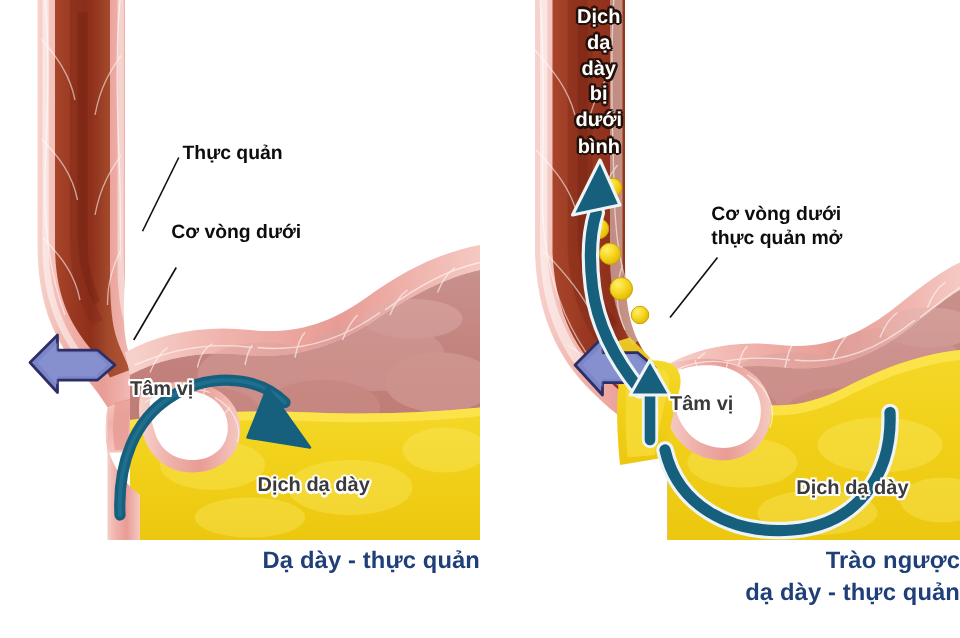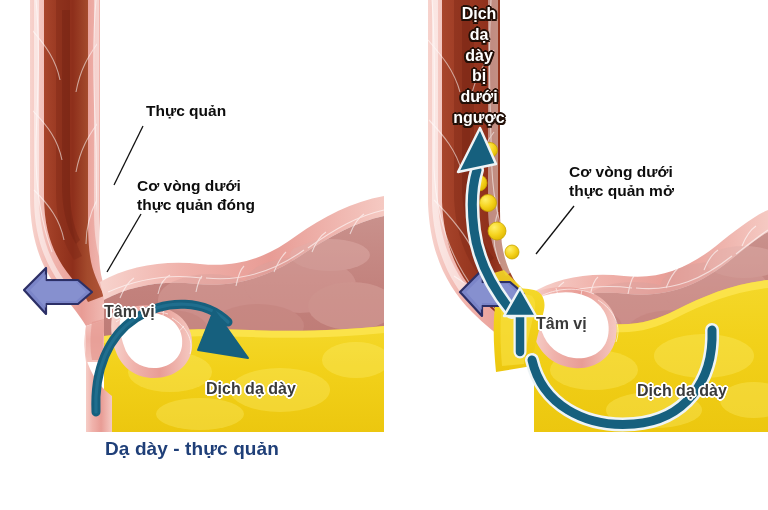--- a/index.html
+++ b/index.html
@@ -27,21 +27,21 @@
     position: absolute;
     top: 0; left: 0;
     width: 384px; height: 432px;
   }
   .panel-art svg { display: block; width: 384px; height: 432px; }
 
   .caption {
     position: absolute;
     left: 0; right: 0;
     top: 436px;
-    text-align: center;
+    text-align: right;
     color: #1f3f78;
     font-weight: bold;
     font-size: 19px;
     line-height: 1.35;
     letter-spacing: 0.1px;
   }
   .caption .cap-line { display: block; }
 
   
   .callout {
@@ -279,27 +279,26 @@
                    C 94 370 108 336 136 318
                    C 166 298 206 300 228 322" fill="none" stroke="#16607e" stroke-width="9" stroke-linecap="round"></path>
           <path d="M 96 412
                    C 94 370 108 336 136 318
                    C 166 298 206 300 228 322" fill="none" stroke="#2a7a9a" stroke-width="3.2" stroke-linecap="round" opacity="0.55"></path>
           <path d="M 214 310 L 248 358 L 198 350 Z" fill="#16607e" stroke="#16607e" stroke-width="2" stroke-linejoin="round"></path>
         </g>
       </svg>
     </div>
 
-    <div class="callout" style="left:146px; top:101px;">
+    <div class="callout" style="left:146px; top:113px;">
       <span class="cl">Thực quản</span>
     </div>
 
     <div class="callout" style="left:137px; top:176px;">
       <span class="cl">Cơ vòng dưới</span>
-      <span class="cl">thực quản đóng</span>
     </div>
 
     <svg style="position:absolute; left:0; top:0; width:384px; height:432px; pointer-events:none;" viewBox="0 0 384 432">
       <path d="M 143 126 L 114 185" stroke="#111" stroke-width="1.3" fill="none"></path>
       <path d="M 141 214 L 107 272" stroke="#111" stroke-width="1.3" fill="none"></path>
     </svg>
 
     <div class="artlabel" style="left:104px; top:303px;">Tâm vị</div>
 
     <div class="artlabel" style="left:206px; top:380px;">Dịch dạ dày</div>
@@ -529,31 +528,35 @@
         </g>
       </svg>
     </div>
 
     <div class="tube-label" style="left:53px; top:4px; width:60px;margin-left:12px;">
       <span class="tl">Dịch</span>
       <span class="tl">dạ</span>
       <span class="tl">dày</span>
       <span class="tl">bị</span>
       <span class="tl">dưới</span>
-      <span class="tl">ngược</span>
+      <span class="tl">bình</span>
     </div>
 
     <div class="callout" style="left:185px; top:162px;">
       <span class="cl">Cơ vòng dưới</span>
       <span class="cl">thực quản mở</span>
     </div>
 
     <svg style="position:absolute; left:0; top:0; width:384px; height:432px; pointer-events:none;" viewBox="0 0 384 432">
       <path d="M 190 206 L 152 254" stroke="#111" stroke-width="1.3" fill="none"></path>
     </svg>
 
     <div class="artlabel" style="left:152px; top:315px;">Tâm vị</div>
 
     <div class="artlabel" style="left:253px; top:382px;">Dịch dạ dày</div>
 
+    <div class="caption">
+      <span class="cap-line">Trào ngược</span>
+      <span class="cap-line">dạ dày - thực quản</span>
+    </div>
   </div>
 
 </div>
 
 </body></html>

